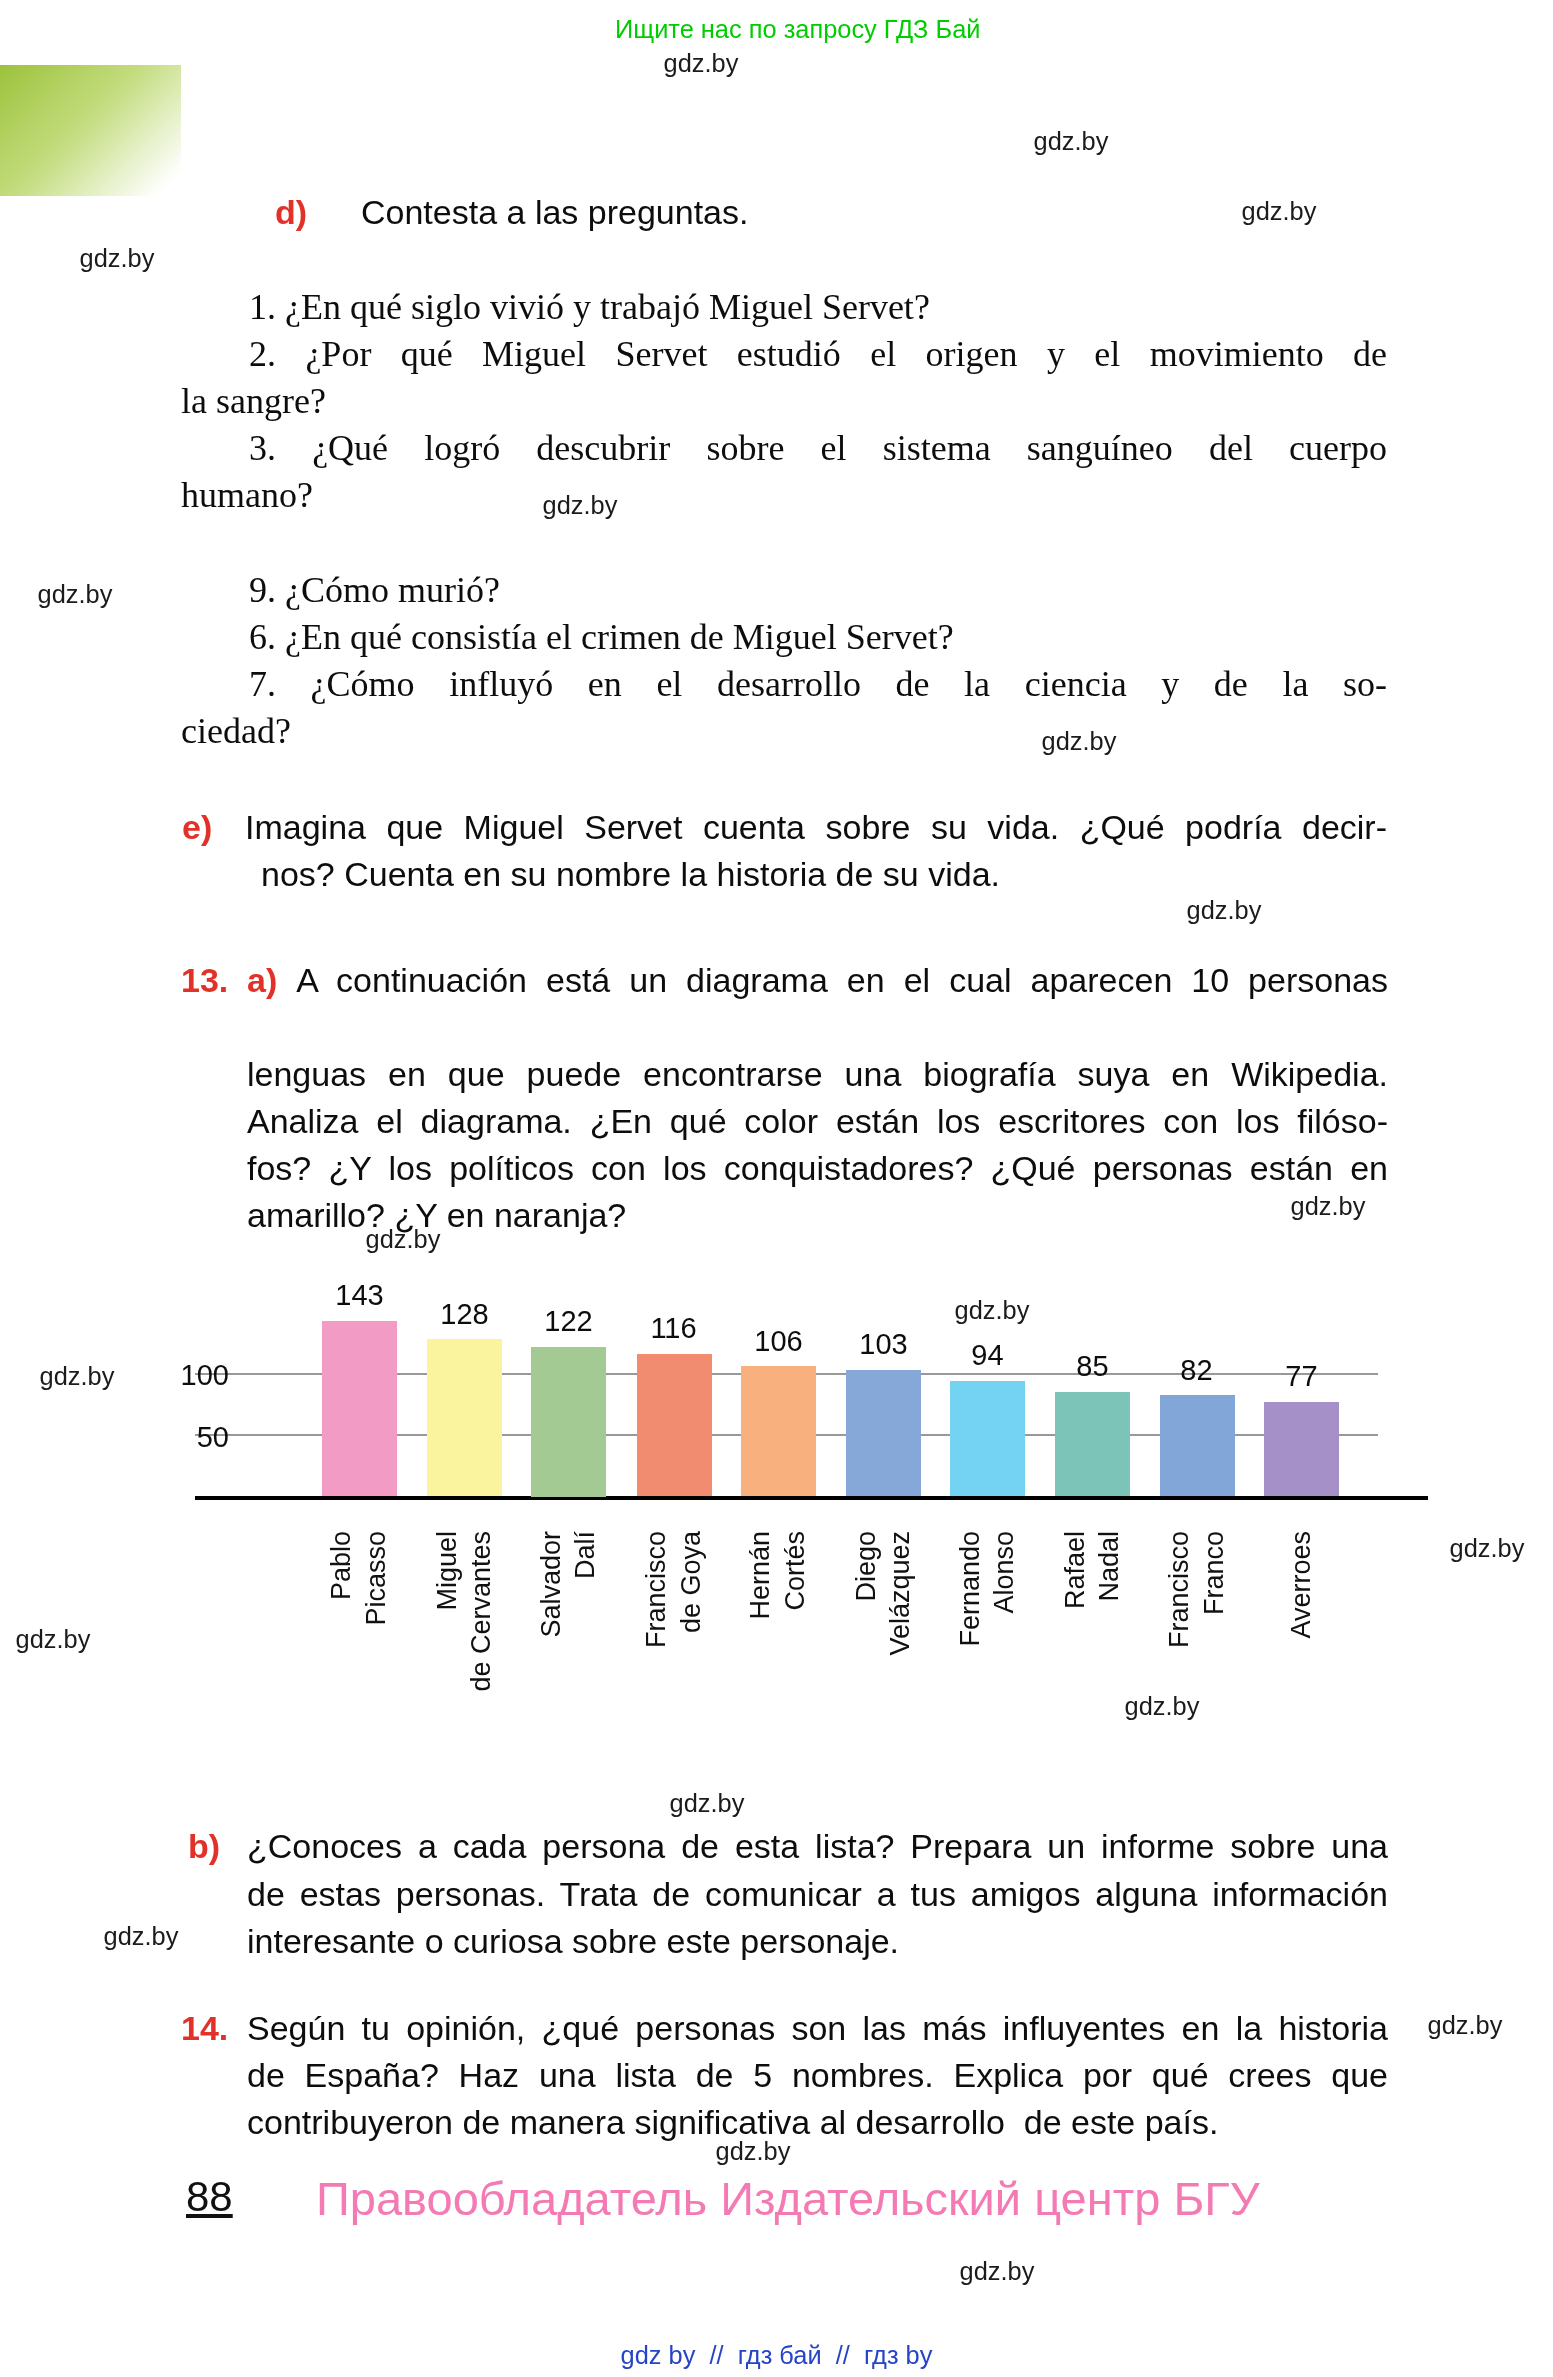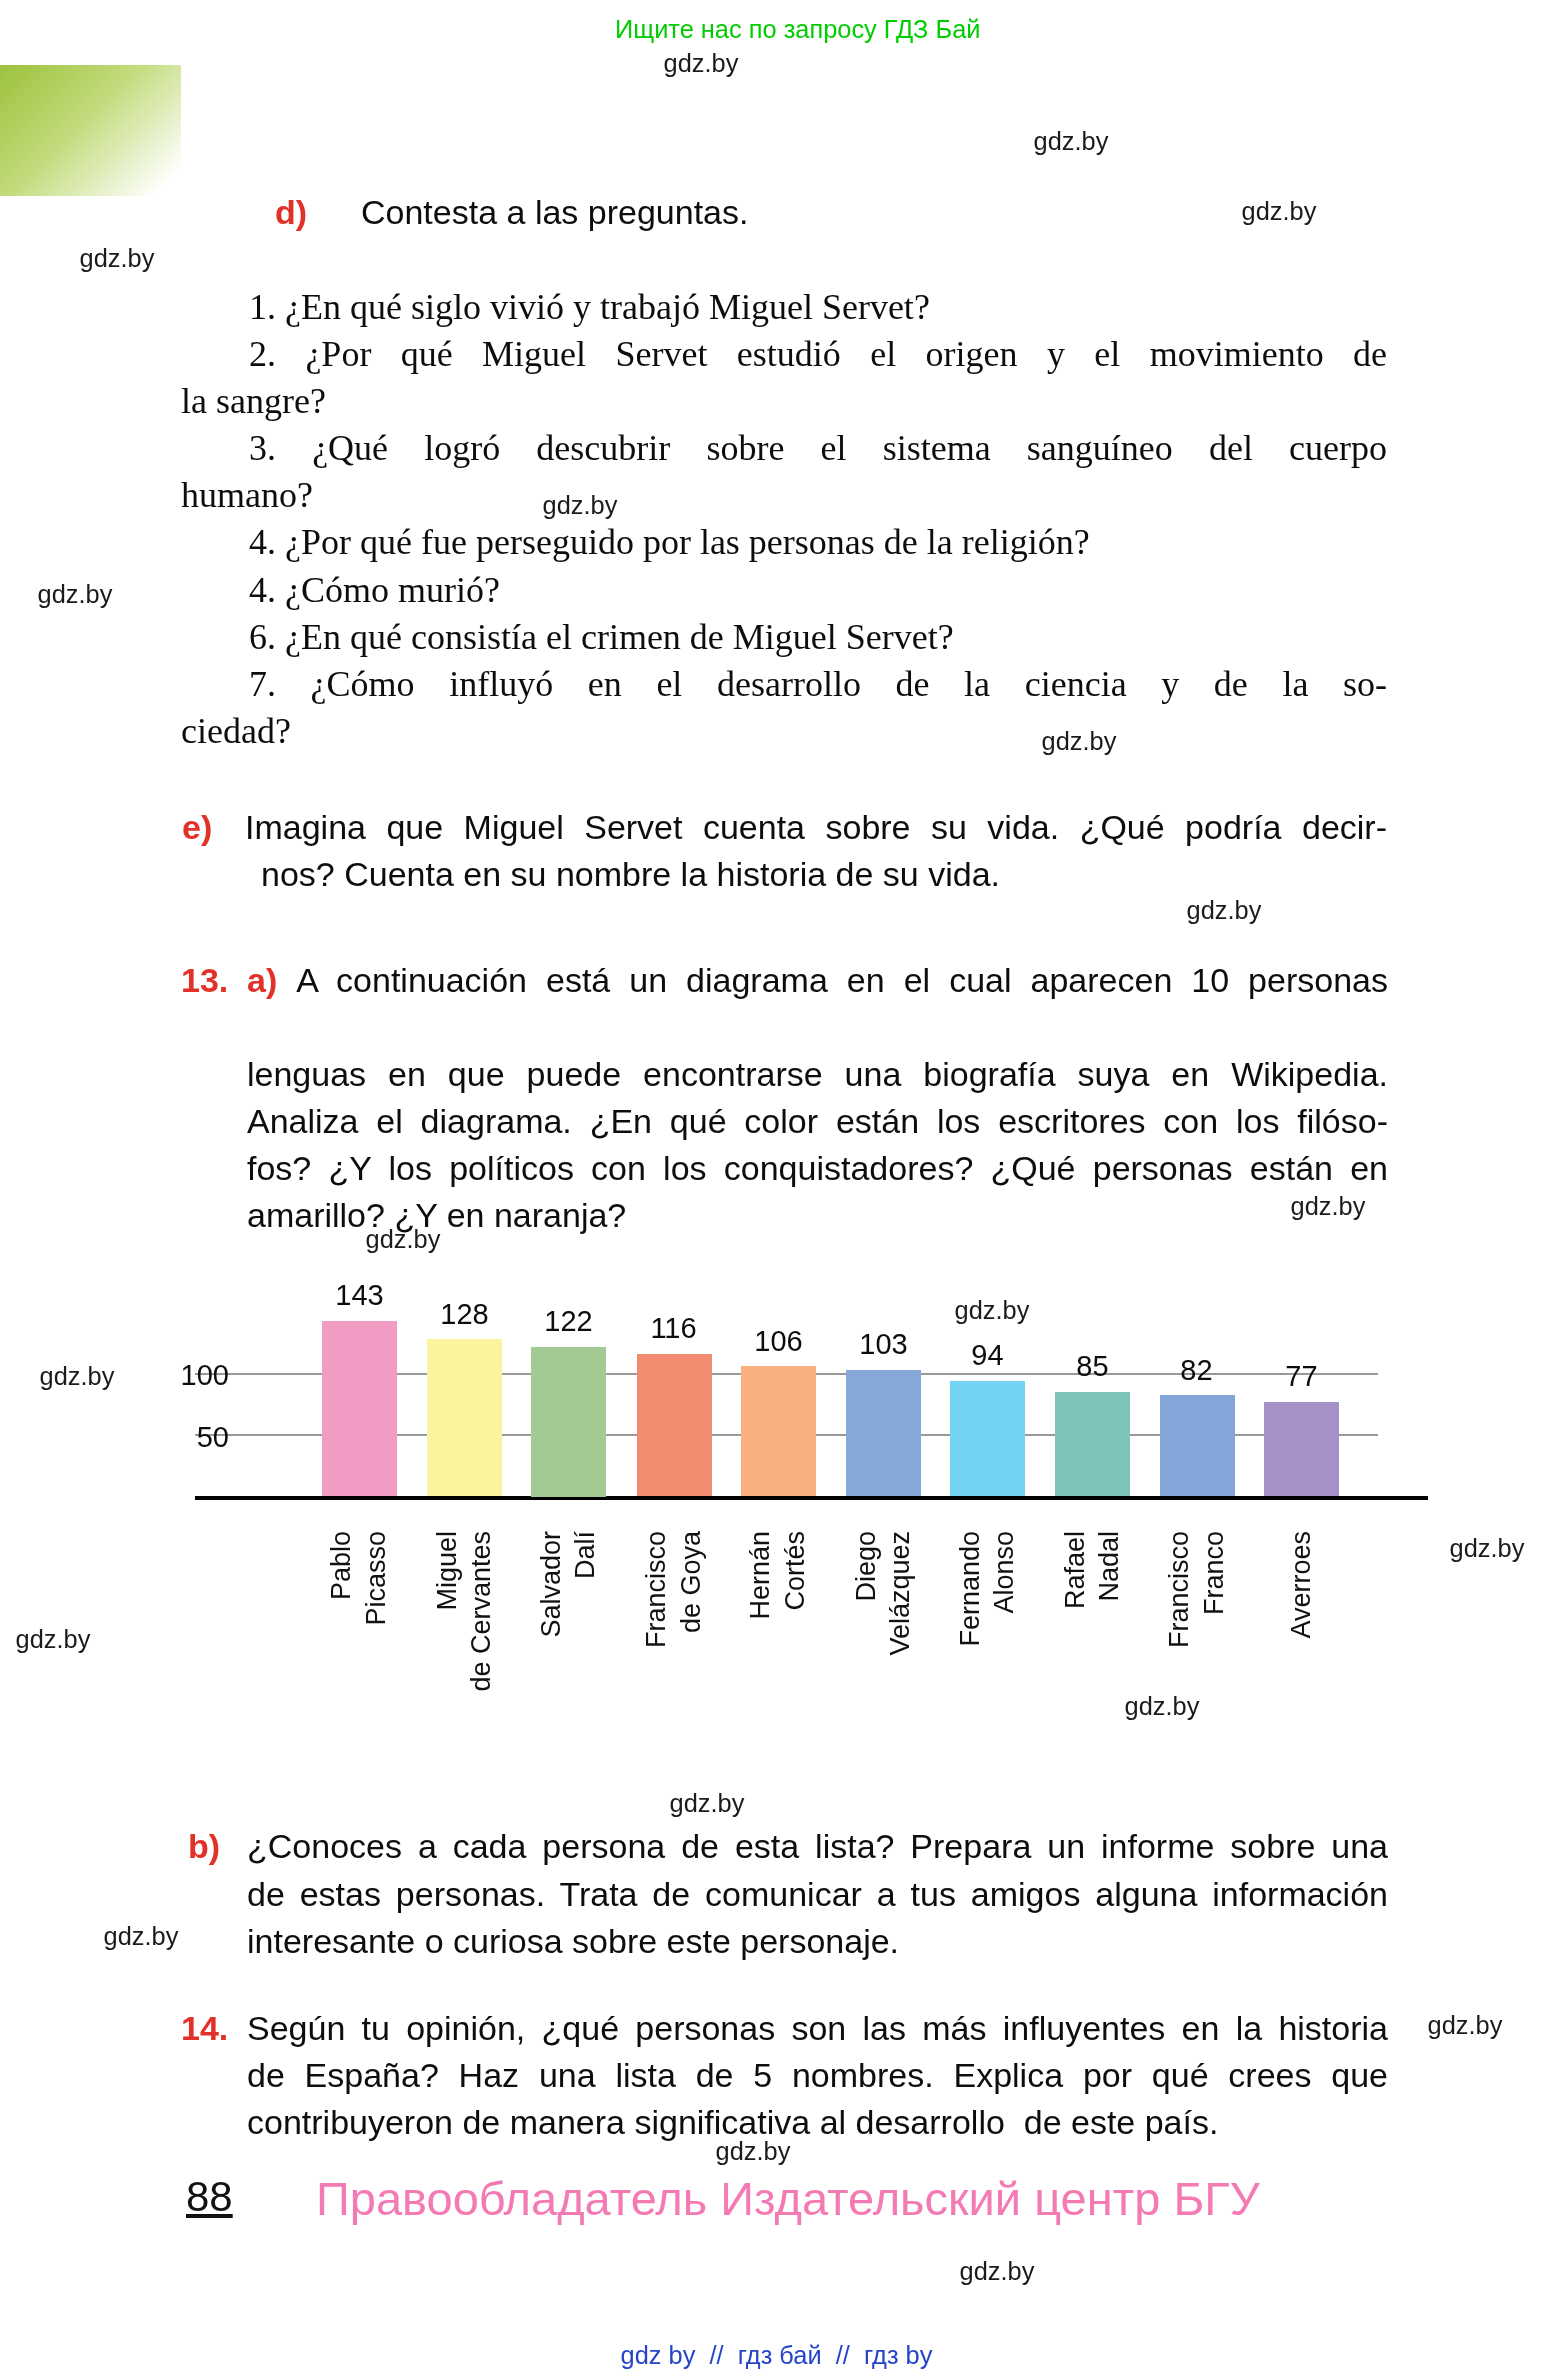--- a/index.html
+++ b/index.html
@@ -66,22 +66,21 @@
     <span class="watermark" style="left: 707px; top: 1803px;">gdz.by</span>
     <span class="watermark" style="left: 141px; top: 1936px;">gdz.by</span>
     <span class="watermark" style="left: 1465px; top: 2025px;">gdz.by</span>
     <span class="watermark" style="left: 753px; top: 2151px;">gdz.by</span>
     <span class="watermark" style="left: 997px; top: 2271px;">gdz.by</span>
     <div class="line serif" style="left: 249px; top: 285px;">1. ¿En qué siglo vivió y trabajó Miguel Servet?</div>
     <div class="line serif fill" style="left: 249px; top: 332px; width: 1138px;">2. ¿Por qué Miguel Servet estudió el origen y el movimiento de</div>
     <div class="line serif" style="left: 181px; top: 379px;">la sangre?</div>
     <div class="line serif fill" style="left: 249px; top: 426px; width: 1138px;">3. ¿Qué logró descubrir sobre el sistema sanguíneo del cuerpo</div>
     <div class="line serif" style="left: 181px; top: 473px;">humano?</div>
-    <div class="line serif" style="left: 249px; top: 520px;">4. ¿Por qué fue perseguido por las personas de la religión?</div>
-    <div class="line serif" style="left: 249px; top: 568px;">4. ¿Cómo murió?</div>
+    <div class="line serif" style="left: 249px; top: 568px;">9. ¿Cómo murió?</div>
     <div class="line serif" style="left: 249px; top: 615px;">6. ¿En qué consistía el crimen de Miguel Servet?</div>
     <div class="line serif fill" style="left: 249px; top: 662px; width: 1138px;">7. ¿Cómo influyó en el desarrollo de la ciencia y de la so-</div>
     <div class="line serif" style="left: 181px; top: 709px;">ciedad?</div>
     <div class="line fill" style="left: 245px; top: 805px; width: 1142px;">Imagina que Miguel Servet cuenta sobre su vida. ¿Qué podría decir-</div>
     <div class="line" style="left: 245px; top: 852px; margin-left: 16px;">nos? Cuenta en su nombre la historia de su vida.</div>
     <div class="line fill" style="left: 247px; top: 958px; width: 1141px;"><span class="marker-inline">a) </span>A continuación está un diagrama en el cual aparecen 10 personas</div>
     <div class="line fill" style="left: 247px; top: 1052px; width: 1141px;">lenguas en que puede encontrarse una biografía suya en Wikipedia.</div>
     <div class="line fill" style="left: 247px; top: 1099px; width: 1141px;">Analiza el diagrama. ¿En qué color están los escritores con los filóso-</div>
     <div class="line fill" style="left: 247px; top: 1146px; width: 1141px;">fos? ¿Y los políticos con los conquistadores? ¿Qué personas están en</div>
     <div class="line" style="left: 247px; top: 1193px;">amarillo? ¿Y en naranja?</div>

